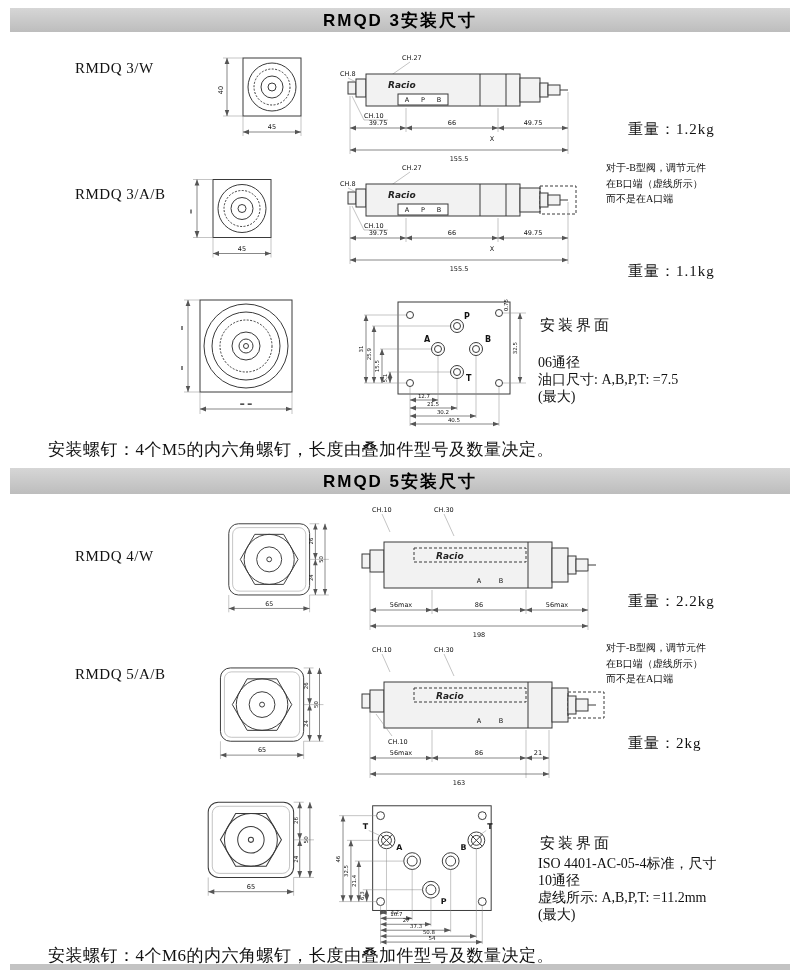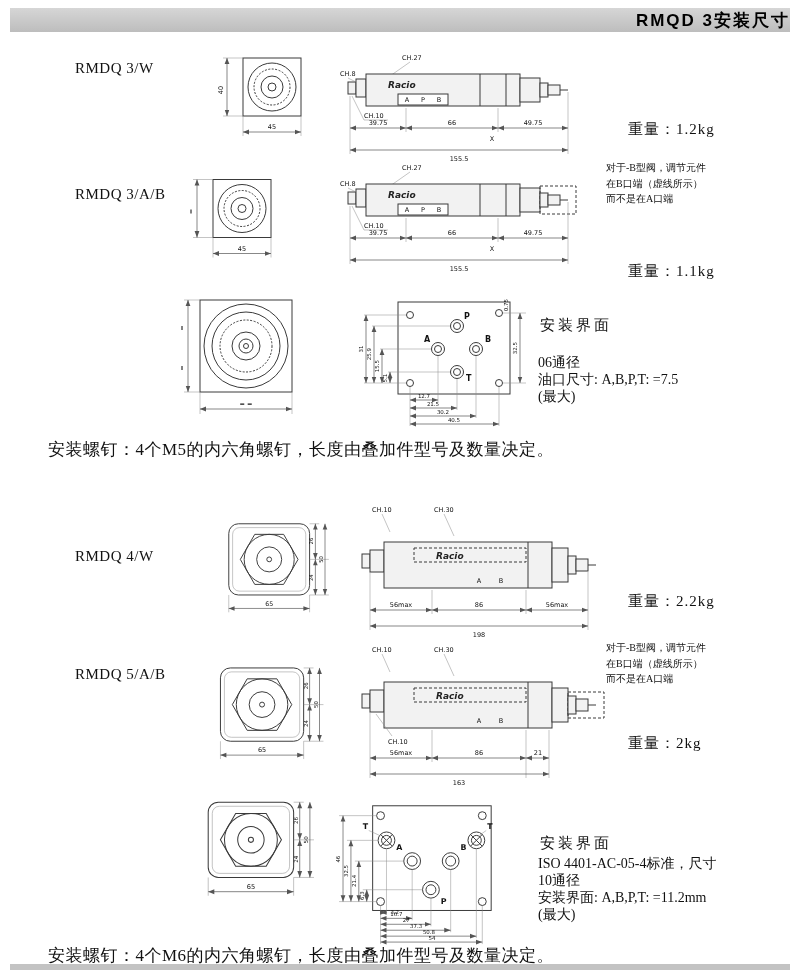--- a/index.html
+++ b/index.html
@@ -1,21 +1,21 @@
 <!DOCTYPE html>
 <html><head>
 <meta charset="utf-8">
 <style>
   *{margin:0;padding:0;box-sizing:border-box}
   html,body{background:#fff}
   body{font-family:"Liberation Serif","DejaVu Serif",serif;color:#111}
   .page{position:relative;width:800px;height:970px;background:#fff;overflow:hidden}
   .abs{position:absolute}
   .hbar{position:absolute;left:10px;width:780px;height:24px;background:linear-gradient(#d6d6d6,#bdbdbd);
-        display:flex;align-items:center;justify-content:flex-end;font-weight:bold;font-size:17px;
+        display:flex;align-items:center;justify-content:center;font-weight:bold;font-size:17px;
         letter-spacing:2px;color:#000;font-family:"Liberation Sans","DejaVu Sans",sans-serif}
   .model{position:absolute;font-size:15px;font-family:Liberation Serif, serif;letter-spacing:.5px}
   .weight{position:absolute;font-size:15px;letter-spacing:1px}
   .note{position:absolute;font-size:10px;line-height:1.55;width:192px}
   .iface-title{position:absolute;font-size:15px;letter-spacing:3px;width:210px;text-align:left}
   .iface-line{position:absolute;font-size:14px;white-space:nowrap}
   .footer{position:absolute;font-size:17px;letter-spacing:.5px;white-space:nowrap}
   .strip{position:absolute;left:10px;width:780px;height:6px;background:#c3c3c3}
   svg.abs{overflow:visible}
   svg text{font-family:"DejaVu Sans",sans-serif;fill:#111;font-size:6.5px}
@@ -242,20 +242,23 @@
     <text class="ctr sm" x="177" y="60" transform="rotate(-90 177 60)">32.5</text>
   </svg>
 
   <div class="iface-title" style="left:540px;top:316px">安装界面</div>
   <div class="iface-line" style="left:538px;top:354px">06通径</div>
   <div class="iface-line" style="left:538px;top:371px">油口尺寸: A,B,P,T:  =7.5</div>
   <div class="iface-line" style="left:538px;top:388px">(最大)</div>
 
   <div class="footer" style="left:48px;top:438px">安装螺钉：4个M5的内六角螺钉，长度由叠加件型号及数量决定。</div>
 
+  <div class="hbar" style="top:468px;height:26px">
+    <span>RMQD 5安装尺寸</span>
+  </div>
 
   <div class="model" style="left:75px;top:548px">RMDQ 4/W</div>
 
   <svg class="abs" style="left:215px;top:518px" width="118" height="102" viewBox="0 0 118 106">
     <rect class="ln wfill" x="12" y="6" width="84" height="74" rx="10"></rect>
     <rect class="ext" x="16" y="10" width="76" height="66" rx="7" fill="none"></rect>
     <polygon class="ln" points="39,17 69,17 84,43 69,69 39,69 24,43"></polygon>
     <circle class="ln" cx="54" cy="43" r="26"></circle>
     <circle class="ln" cx="54" cy="43" r="13"></circle>
     <circle class="ln" cx="54" cy="43" r="2.5"></circle>
@@ -454,20 +457,20 @@
     <text class="ctr sm" x="66" y="130">16.7</text>
     <text class="ctr sm" x="76" y="136">27</text>
     <text class="ctr sm" x="86" y="142">37.3</text>
     <text class="ctr sm" x="99" y="148">50.8</text>
     <text class="ctr sm" x="102" y="154">54</text>
   </svg>
 
   <div class="iface-title" style="left:540px;top:834px">安装界面</div>
   <div class="iface-line" style="left:538px;top:855px">ISO 4401-AC-05-4标准，尺寸</div>
   <div class="iface-line" style="left:538px;top:872px">10通径</div>
-  <div class="iface-line" style="left:538px;top:889px">安装界面: A,B,P,T:  =11.2mm</div>
+  <div class="iface-line" style="left:538px;top:889px">虚线所示: A,B,P,T:  =11.2mm</div>
   <div class="iface-line" style="left:538px;top:906px">(最大)</div>
 
   <div class="footer" style="left:48px;top:944px">安装螺钉：4个M6的内六角螺钉，长度由叠加件型号及数量决定。</div>
 
   <div class="strip" style="top:964px"></div>
 
 </div>
 
 </body></html>

